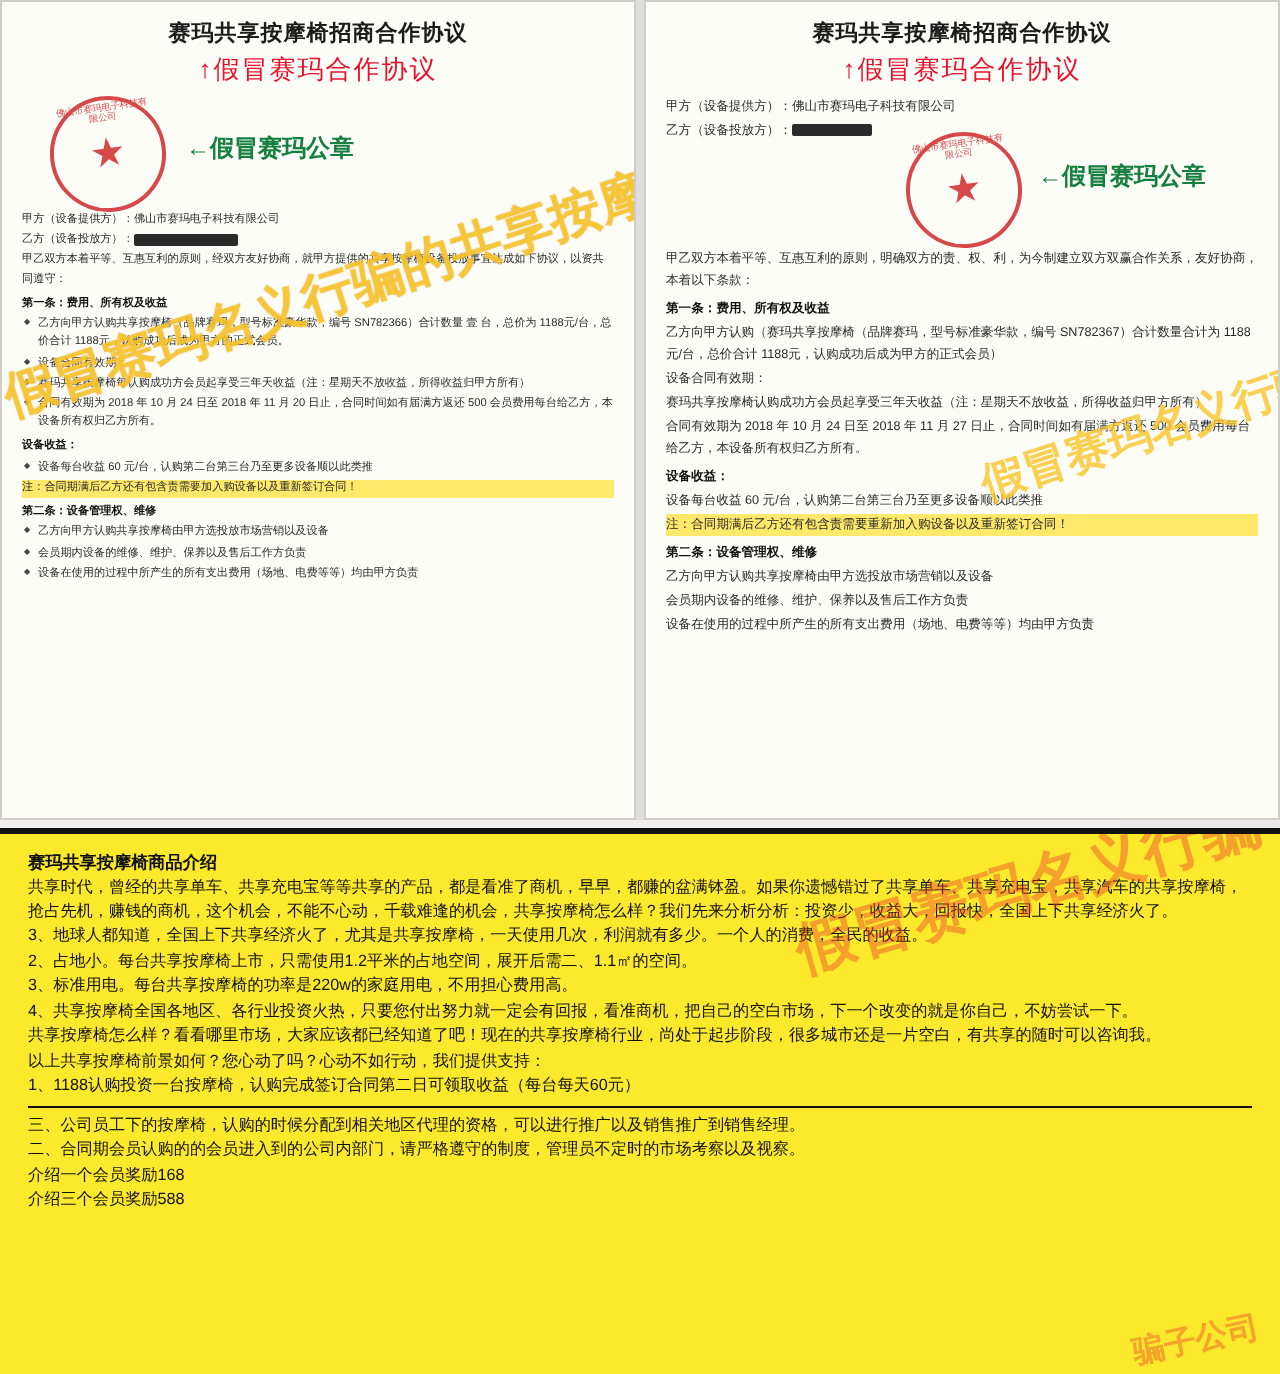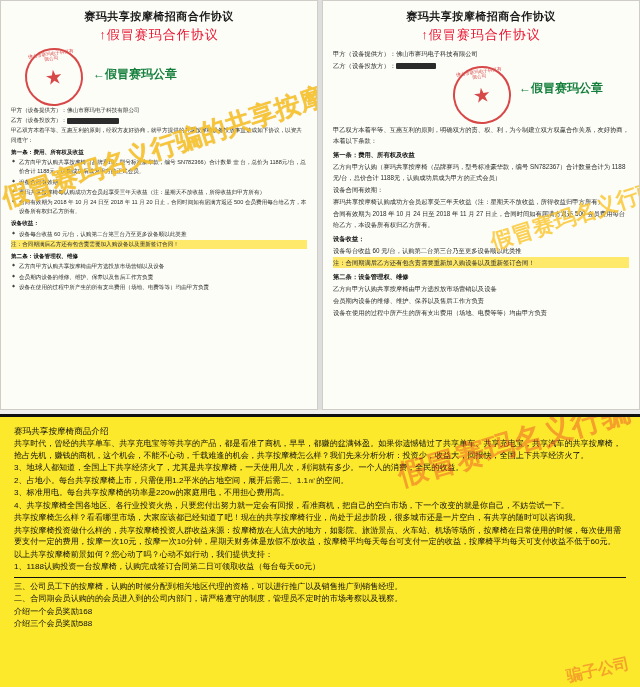--- a/index.html
+++ b/index.html
@@ -145,21 +145,21 @@
     overflow:hidden;
   }
   .flyer .txt{
     font-size:8.1px;
     line-height:1.42;
     color:#111;
   }
   .flyer .txt p{margin:0 0 1px 0;}
   .flyer .big{
     font-size:8.6px;
-    font-weight:normal;
+    font-weight:bold;
   }
   .flyer-wm{
     position:absolute;
     right:6px;top:6px;
     font-size:30px;
     font-weight:bold;
     color:rgba(230,60,40,.42);
     transform:rotate(-16deg);
     white-space:nowrap;
     pointer-events:none;
@@ -268,21 +268,20 @@
 
   <div class="flyer">
     <div class="txt">
       <p class="big">赛玛共享按摩椅商品介绍</p>
       <p>共享时代，曾经的共享单车、共享充电宝等等共享的产品，都是看准了商机，早早，都赚的盆满钵盈。如果你遗憾错过了共享单车、共享充电宝，共享汽车的共享按摩椅，抢占先机，赚钱的商机，这个机会，不能不心动，千载难逢的机会，共享按摩椅怎么样？我们先来分析分析：投资少，收益大，回报快，全国上下共享经济火了。</p>
       <p>3、地球人都知道，全国上下共享经济火了，尤其是共享按摩椅，一天使用几次，利润就有多少。一个人的消费，全民的收益。</p>
       <p>2、占地小。每台共享按摩椅上市，只需使用1.2平米的占地空间，展开后需二、1.1㎡的空间。</p>
       <p>3、标准用电。每台共享按摩椅的功率是220w的家庭用电，不用担心费用高。</p>
       <p>4、共享按摩椅全国各地区、各行业投资火热，只要您付出努力就一定会有回报，看准商机，把自己的空白市场，下一个改变的就是你自己，不妨尝试一下。</p>
       <p>共享按摩椅怎么样？看看哪里市场，大家应该都已经知道了吧！现在的共享按摩椅行业，尚处于起步阶段，很多城市还是一片空白，有共享的随时可以咨询我。</p>
-      <p>共享按摩椅投资做什么样的，共享按摩椅投资人群收益来源：按摩椅放在人流大的地方，如影院、旅游景点、火车站、机场等场所，按摩椅在日常使用的时候，每次使用需要支付一定的费用，按摩一次10元，按摩一次10分钟，星期天财务体是放假不放收益，按摩椅平均每天每台可支付一定的收益，按摩椅平均每天可支付收益不低于60元。</p>
       <p>以上共享按摩椅前景如何？您心动了吗？心动不如行动，我们提供支持：</p>
       <p>1、1188认购投资一台按摩椅，认购完成签订合同第二日可领取收益（每台每天60元）</p>
       <hr class="divline">
       <p>三、公司员工下的按摩椅，认购的时候分配到相关地区代理的资格，可以进行推广以及销售推广到销售经理。</p>
       <p>二、合同期会员认购的的会员进入到的公司内部门，请严格遵守的制度，管理员不定时的市场考察以及视察。</p>
       <p>介绍一个会员奖励168</p>
       <p>介绍三个会员奖励588</p>
     </div>
     <div class="flyer-wm">假冒赛玛名义行骗</div>
     <div class="flyer-wm2">骗子公司</div>

